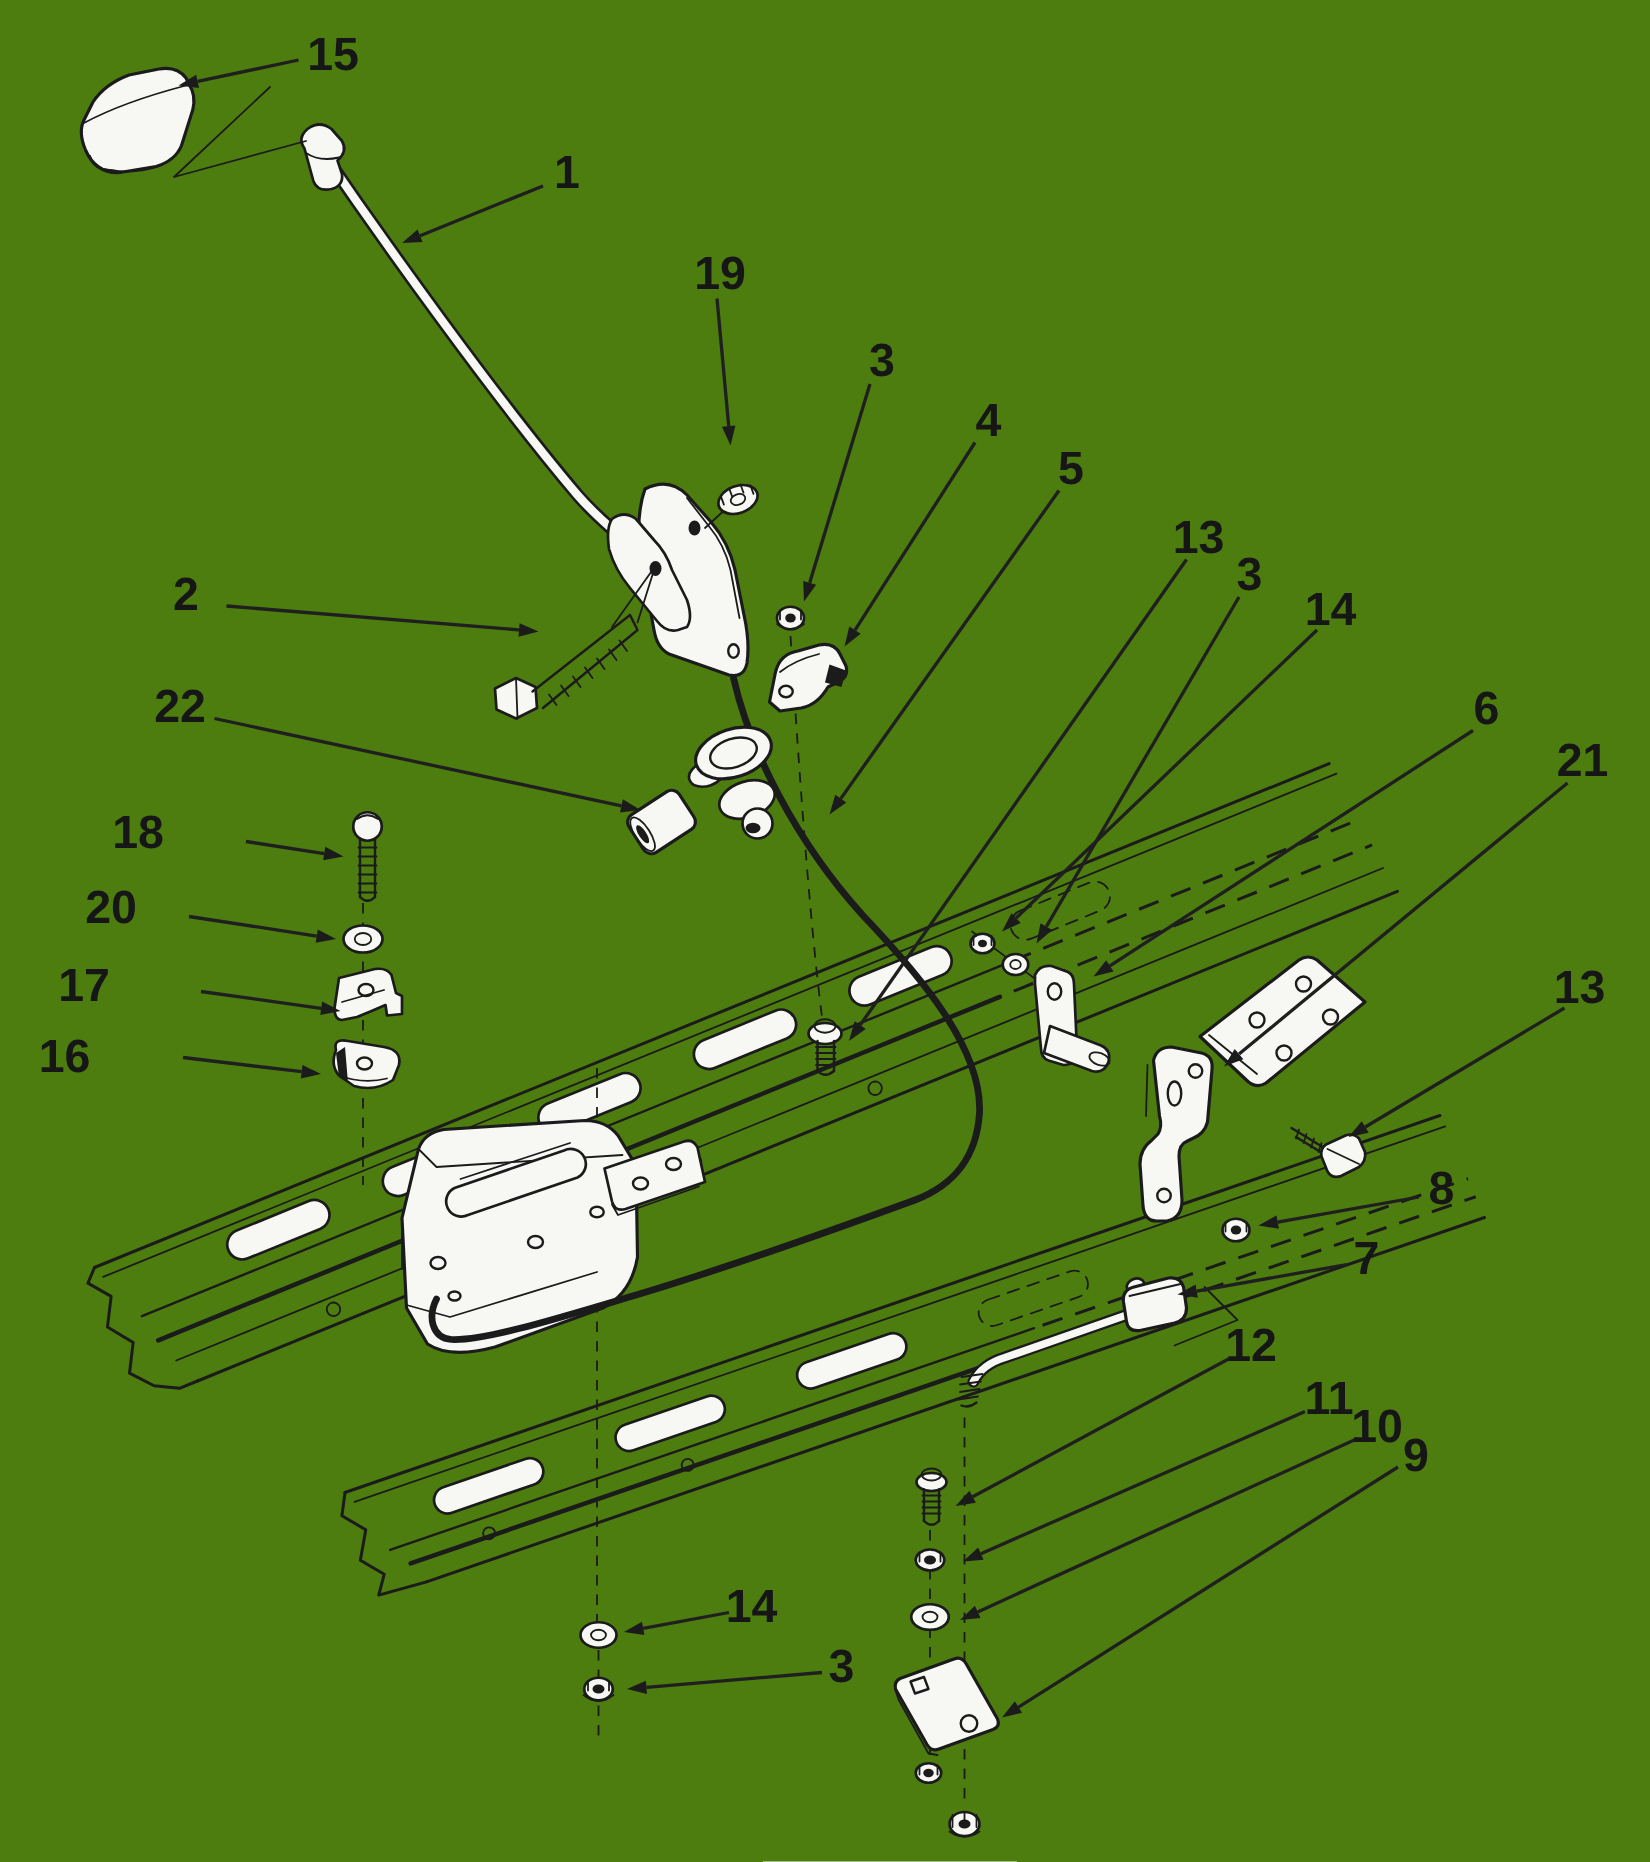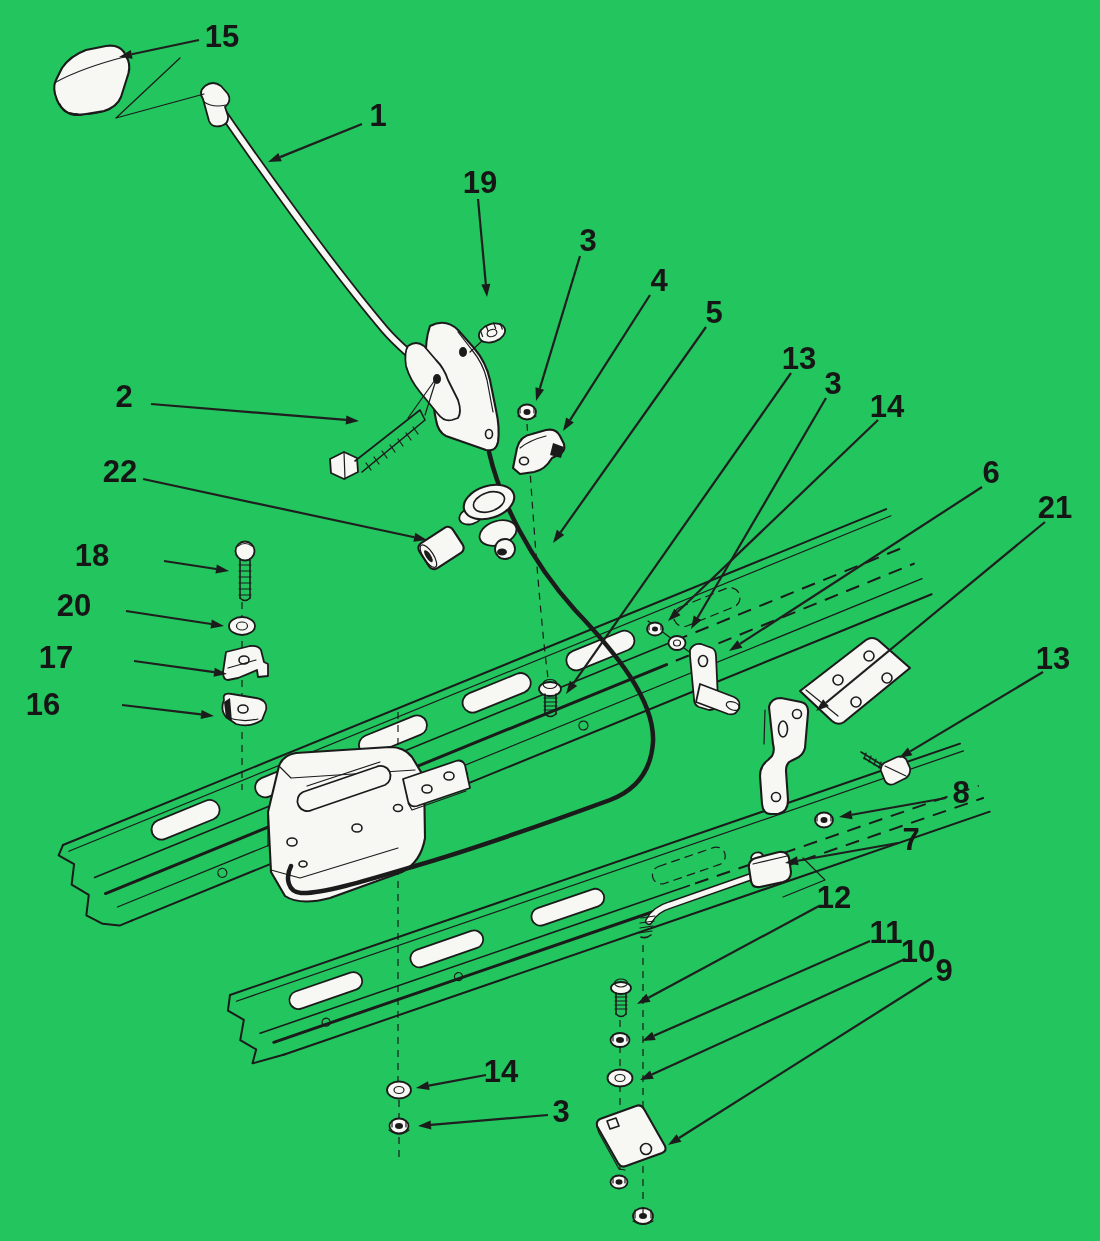--- a/index.html
+++ b/index.html
@@ -1,18 +1,18 @@
 <!DOCTYPE html>
 <html><head>
 <meta charset="utf-8">
 <style>
   html,body{margin:0;padding:0;background:#e8e8e6;}
   .stage{
     width:1100px;height:1241px;position:relative;margin:0 auto;
-    background:#22c55e;overflow:hidden;
+    background:#4d7c0f;overflow:hidden;
     font-family:"Liberation Sans", sans-serif;
   }
   svg{display:block;}
   .ink{stroke:#1b1b1b;fill:none;stroke-width:2;stroke-linecap:round;stroke-linejoin:round;}
   .ink-thin{stroke:#1b1b1b;fill:none;stroke-width:1.2;stroke-linecap:round;stroke-linejoin:round;}
   .ink-med{stroke:#1b1b1b;fill:none;stroke-width:1.6;stroke-linecap:round;stroke-linejoin:round;}
   .ink-bold{stroke:#1b1b1b;fill:none;stroke-width:3;stroke-linecap:round;}
   .part{stroke:#1b1b1b;fill:#f7f7f4;stroke-width:1.8;stroke-linejoin:round;}
   .part2{stroke:#1b1b1b;fill:#f7f7f4;stroke-width:2.1;stroke-linejoin:round;}
   .dark{fill:#1b1b1b;stroke:none;}

